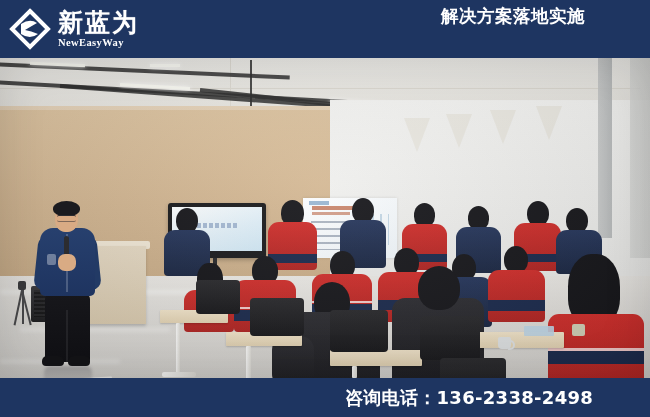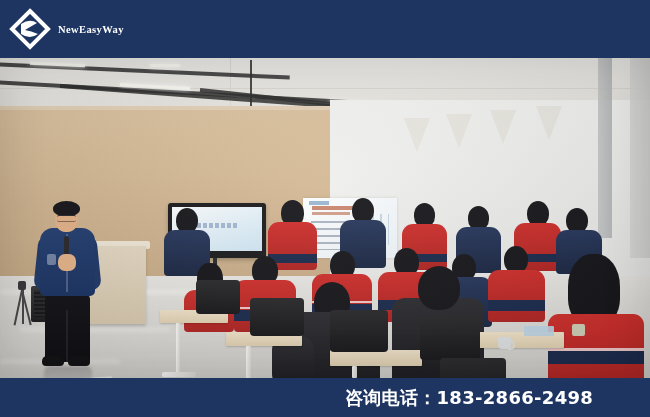--- a/index.html
+++ b/index.html
@@ -177,25 +177,27 @@
   <div class="top-bar">
 
     <div class="brand">
       <div class="logo-mark">
         <svg width="44" height="44" viewBox="0 0 44 44" aria-hidden="true">
           <path d="M22 4 L40 22 L22 40 L4 22 Z" fill="none" stroke="#ffffff" stroke-width="4"></path>
           <path d="M13 17 Q22 11 29 16 Q22 20 17 23 Q23 24 30 27 Q22 33 13 27" fill="#ffffff"></path>
         </svg>
       </div>
       <div class="wordmark">
+        <span class="cn">新蓝为</span>
         <span class="en">NewEasyWay</span>
       </div>
     </div>
 
     <div class="head-slogan">
+      <div>解决方案落地实施</div>
     </div>
   </div>
 
   <div class="photo">
 
     <div class="ceiling">
       <div class="ceil-grid" style="left:230px;top:0;width:1px;height:48px;"></div>
       <div class="ceil-grid" style="left:0;top:30px;width:640px;height:1px;"></div>
       <div class="c-strip" style="left:-10px;top:4px;width:300px;transform:rotate(2.6deg);"></div>
       <div class="c-light" style="left:30px;top:4.5px;width:55px;transform:rotate(2.6deg);"></div>
@@ -349,17 +351,17 @@
     <div class="chair" style="left:330px;top:252px;width:58px;height:42px;"></div>
     <div class="chair" style="left:420px;top:258px;width:60px;height:44px;"></div>
     <div class="chair" style="left:440px;top:300px;width:66px;height:50px;"></div>
 
     <div class="grain"></div>
     <div class="vignette"></div>
   </div>
 
   <div class="bottom-bar">
     <div class="foot-phone">
-      <span>咨询电话：</span><span>183-2866-2498</span>
+      <span>咨询电话：</span><span>136-2338-2498</span>
     </div>
   </div>
 
 </div>
 
 </body></html>

